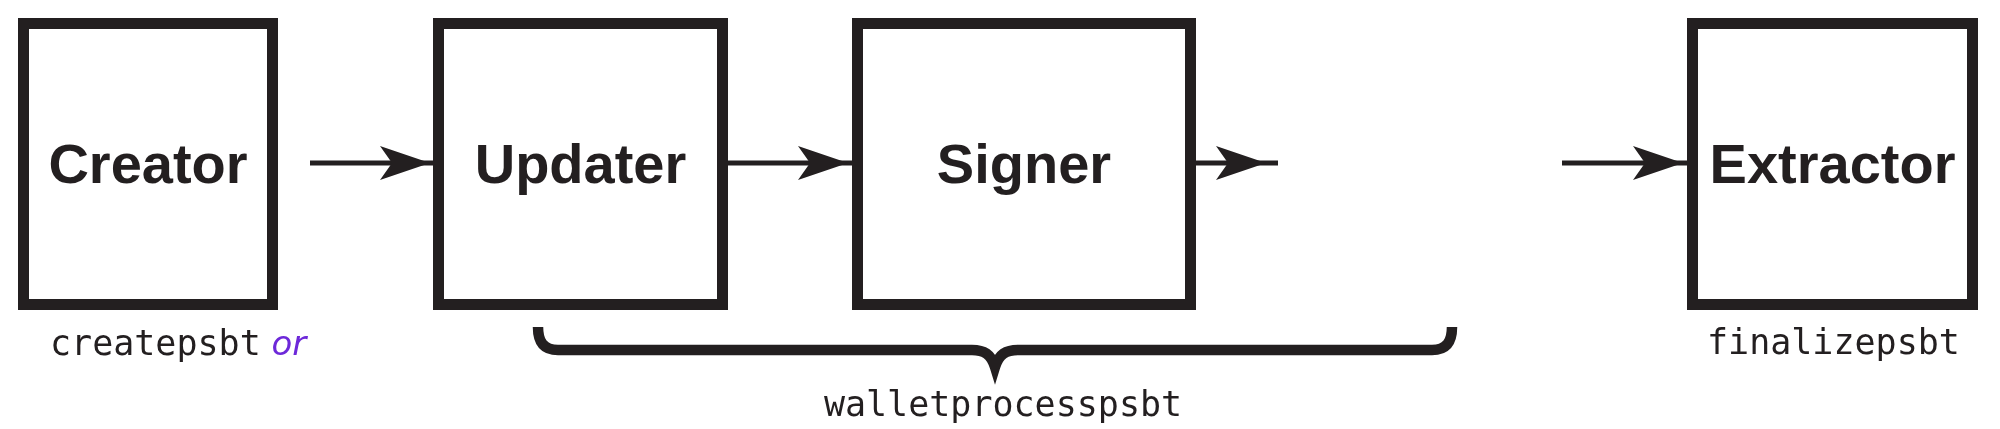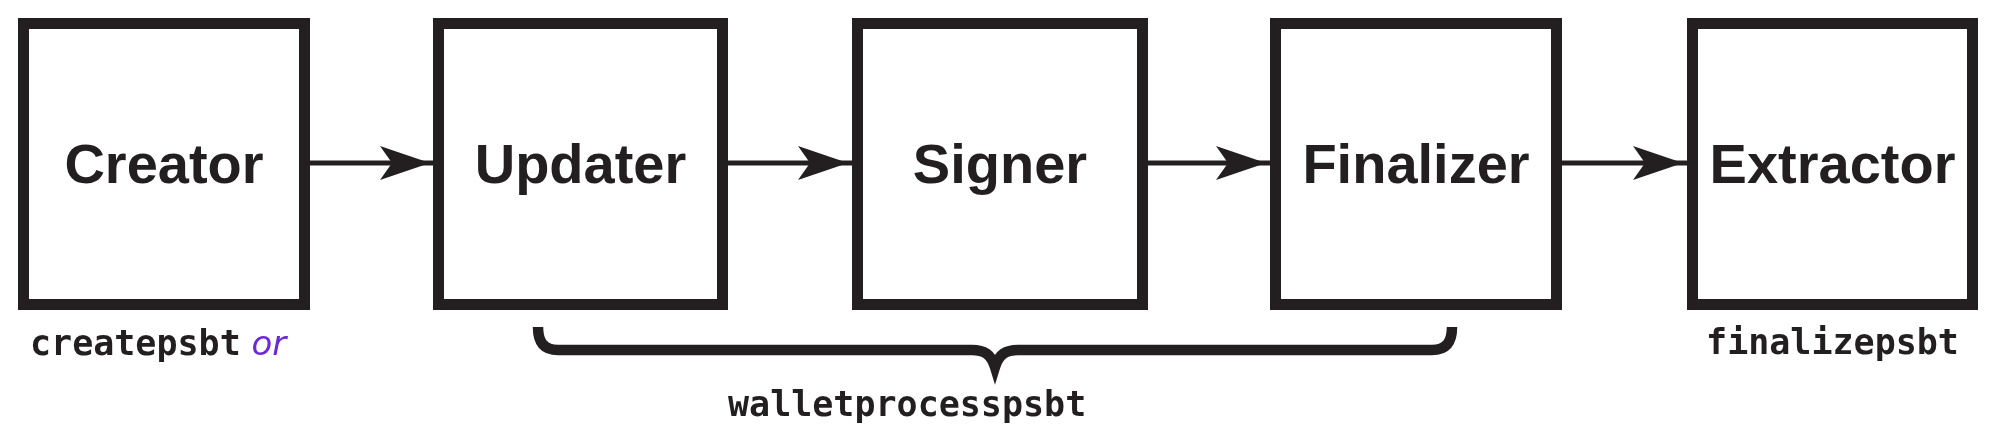--- a/index.html
+++ b/index.html
@@ -19,76 +19,77 @@
     position: absolute;
     top: 18px;
     height: 292px;
     box-sizing: border-box;
     border: 11px solid #231f20;
     background: #ffffff;
     display: flex;
     align-items: center;
     justify-content: center;
   }
-  .box-creator   { left: 18px;   width: 292px; }
+  .box-creator   { left: 18px;   width: 260px; }
   .box-updater   { left: 433px;  width: 295px; text-align: center; }
-  .box-signer    { left: 852px;  width: 296px; }
+  .box-signer    { left: 852px;  width: 344px; }
   .box-finalizer { left: 1270px; width: 292px; }
   .box-extractor { left: 1687px; width: 291px; }
   .box-label {
     font-family: "Liberation Sans", sans-serif;
     font-weight: bold;
     font-size: 56px;
     color: #231f20;
     white-space: nowrap;
     line-height: 1;
   }
   .overlay-svg {
     position: absolute;
     left: 0;
     top: 0;
     width: 2000px;
     height: 429px;
     pointer-events: none;
   }
   .code {
     font-family: "DejaVu Sans Mono", "Liberation Mono", monospace;
-    font-weight: bold;
+    font-weight: normal;
     font-size: 35px;
     color: #231f20;
+    margin-left: 20px;
   }
   .conj {
     font-family: "DejaVu Sans", "Liberation Sans", sans-serif;
     font-style: italic;
     font-weight: normal;
     font-size: 34px;
     color: #6d28d9;
   }
   .creator-sublabel {
     position: absolute;
     left: 30px;
     top: 322px;
     line-height: 43px;
     text-align: left;
     white-space: nowrap;
   }
   .brace-label {
     position: absolute;
-    left: 728px;
+    left: 693px;
     top: 384px;
     width: 600px;
-    text-align: left;
+    text-align: center;
     white-space: nowrap;
   }
   .extractor-sublabel {
     position: absolute;
     left: 1687px;
     top: 322px;
     width: 291px;
-    text-align: center;
+    text-align: left;
     white-space: nowrap;
   }
 </style>
 </head>
 <body>
 
 <div class="canvas">
 
   <svg class="overlay-svg" viewBox="0 0 2000 429" xmlns="http://www.w3.org/2000/svg">
 
@@ -123,23 +124,20 @@
 
   <div class="flow-box box-creator">
     <span class="box-label">Creator</span>
   </div>
   <div class="flow-box box-updater">
     <span class="box-label">Updater</span>
   </div>
   <div class="flow-box box-signer">
     <span class="box-label">Signer</span>
   </div>
-  <div class="flow-box box-finalizer">
-    <span class="box-label">Finalizer</span>
-  </div>
   <div class="flow-box box-extractor">
     <span class="box-label">Extractor</span>
   </div>
 
   <div class="creator-sublabel">
     <div><span class="code">createpsbt</span><span class="conj">&nbsp;</span><span class="conj">or</span></div>
   </div>
 
   <div class="brace-label">
     <span class="code">walletprocesspsbt</span>

